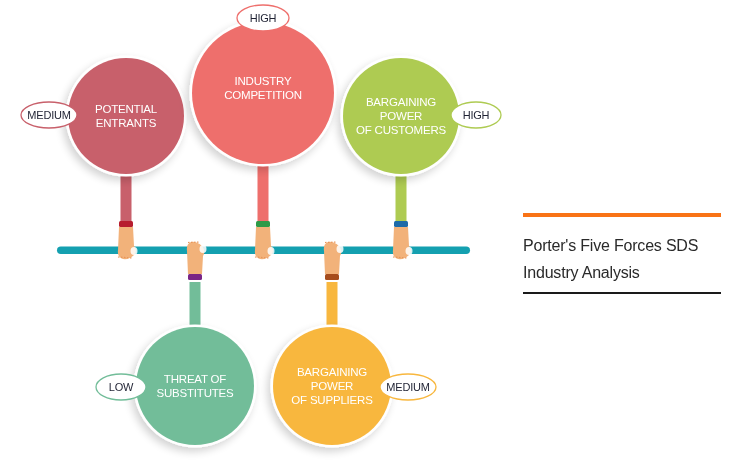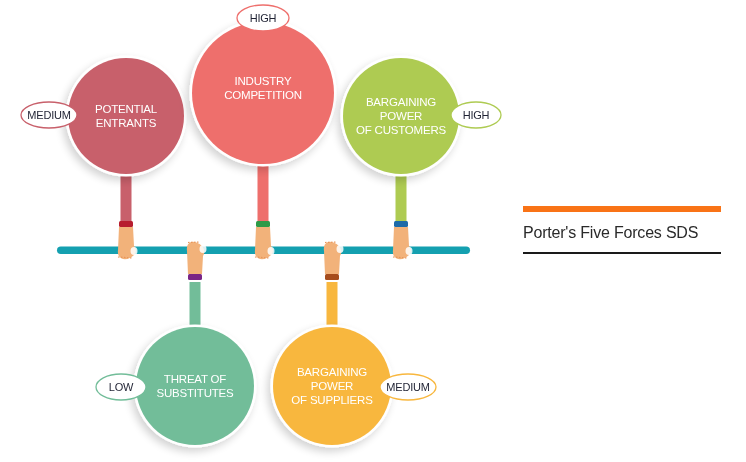--- a/index.html
+++ b/index.html
@@ -4,23 +4,23 @@
   <style>
     html, body { margin: 0; padding: 0; background: #ffffff; }
     body { width: 746px; height: 462px; position: relative; overflow: hidden;
            font-family: "Liberation Sans", sans-serif; }
     .stage { position: absolute; left: 0; top: 0; width: 746px; height: 462px; }
     svg.diagram { position: absolute; left: 0; top: 0; }
     .circle-text { fill: #ffffff; font-family: "Liberation Sans", sans-serif;
                    font-size: 11.5px; text-anchor: middle; letter-spacing: -0.2px; }
     .badge-text { fill: #1f2233; font-family: "Liberation Sans", sans-serif;
                   font-size: 11px; text-anchor: middle; letter-spacing: -0.2px; }
-    .title-box { position: absolute; left: 523px; top: 206px; width: 198px;
-                 border-top: 6px solid #f97316; border-bottom: 2px solid #1a1a1a;
-                 padding: 7px 0 6px 0; }
+    .title-box { position: absolute; left: 523px; top: 213px; width: 198px;
+                 border-top: 4px solid #f97316; border-bottom: 2px solid #1a1a1a;
+                 padding: 15px 0 6px 0; }
     .title-line { font-family: "Liberation Sans", sans-serif; font-size: 16px;
                   color: #2a2a2a; line-height: 27px; letter-spacing: -0.2px; }
   </style>
 </head>
 <body>
 
 <div class="stage">
   <svg class="diagram" width="746" height="462" viewBox="0 0 746 462">
     <defs>
       <filter id="shadow" x="-30%" y="-30%" width="160%" height="160%">
@@ -109,14 +109,15 @@
           <circle cx="332" cy="386" r="59" fill="#f8b73e"></circle>
           <text class="circle-text"><tspan x="332" y="376">BARGAINING</tspan><tspan x="332" y="390">POWER</tspan><tspan x="332" y="404">OF SUPPLIERS</tspan></text>
           <ellipse cx="408" cy="387" rx="28" ry="13" fill="#ffffff" stroke="#f8b73e" stroke-width="1.3"></ellipse>
           <text class="badge-text" x="408" y="391">MEDIUM</text>
         </g>
       </g>
   </svg>
 
   <div class="title-box">
     <div class="title-line">Porter's Five Forces SDS</div>
+    <div class="title-line">Industry Analysis</div>
   </div>
 </div>
 
 </body></html>

